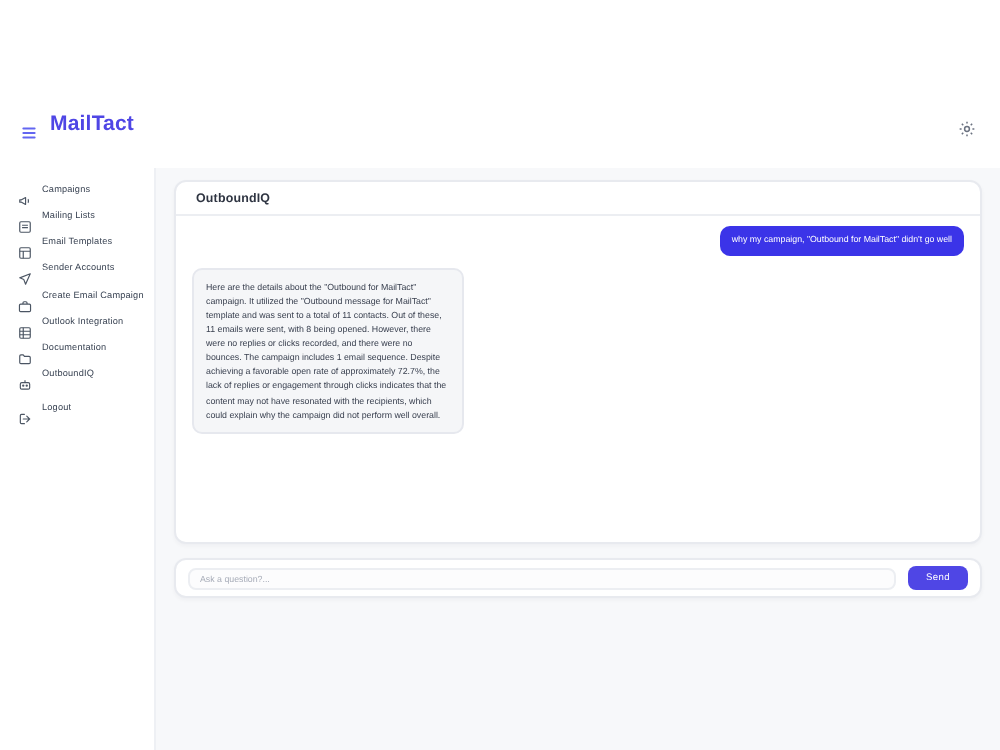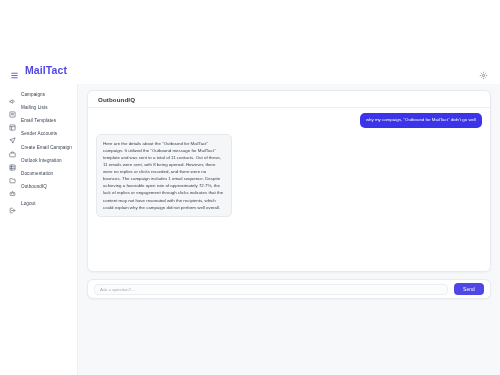--- a/index.html
+++ b/index.html
@@ -19,21 +19,21 @@
     background: #ffffff;
   }
 
   
   .topbar {
     position: absolute;
     left: 0; top: 56px;
     width: 500px; height: 28px;
     background: #ffffff;
     display: flex;
-    align-items: center;
+    align-items: flex-start;
     z-index: 5;
   }
   .brand {
     display: flex;
     align-items: center;
     gap: 6px;
     margin-left: 10px;
   }
   .menu-icon {
     width: 9px; height: 9px;

